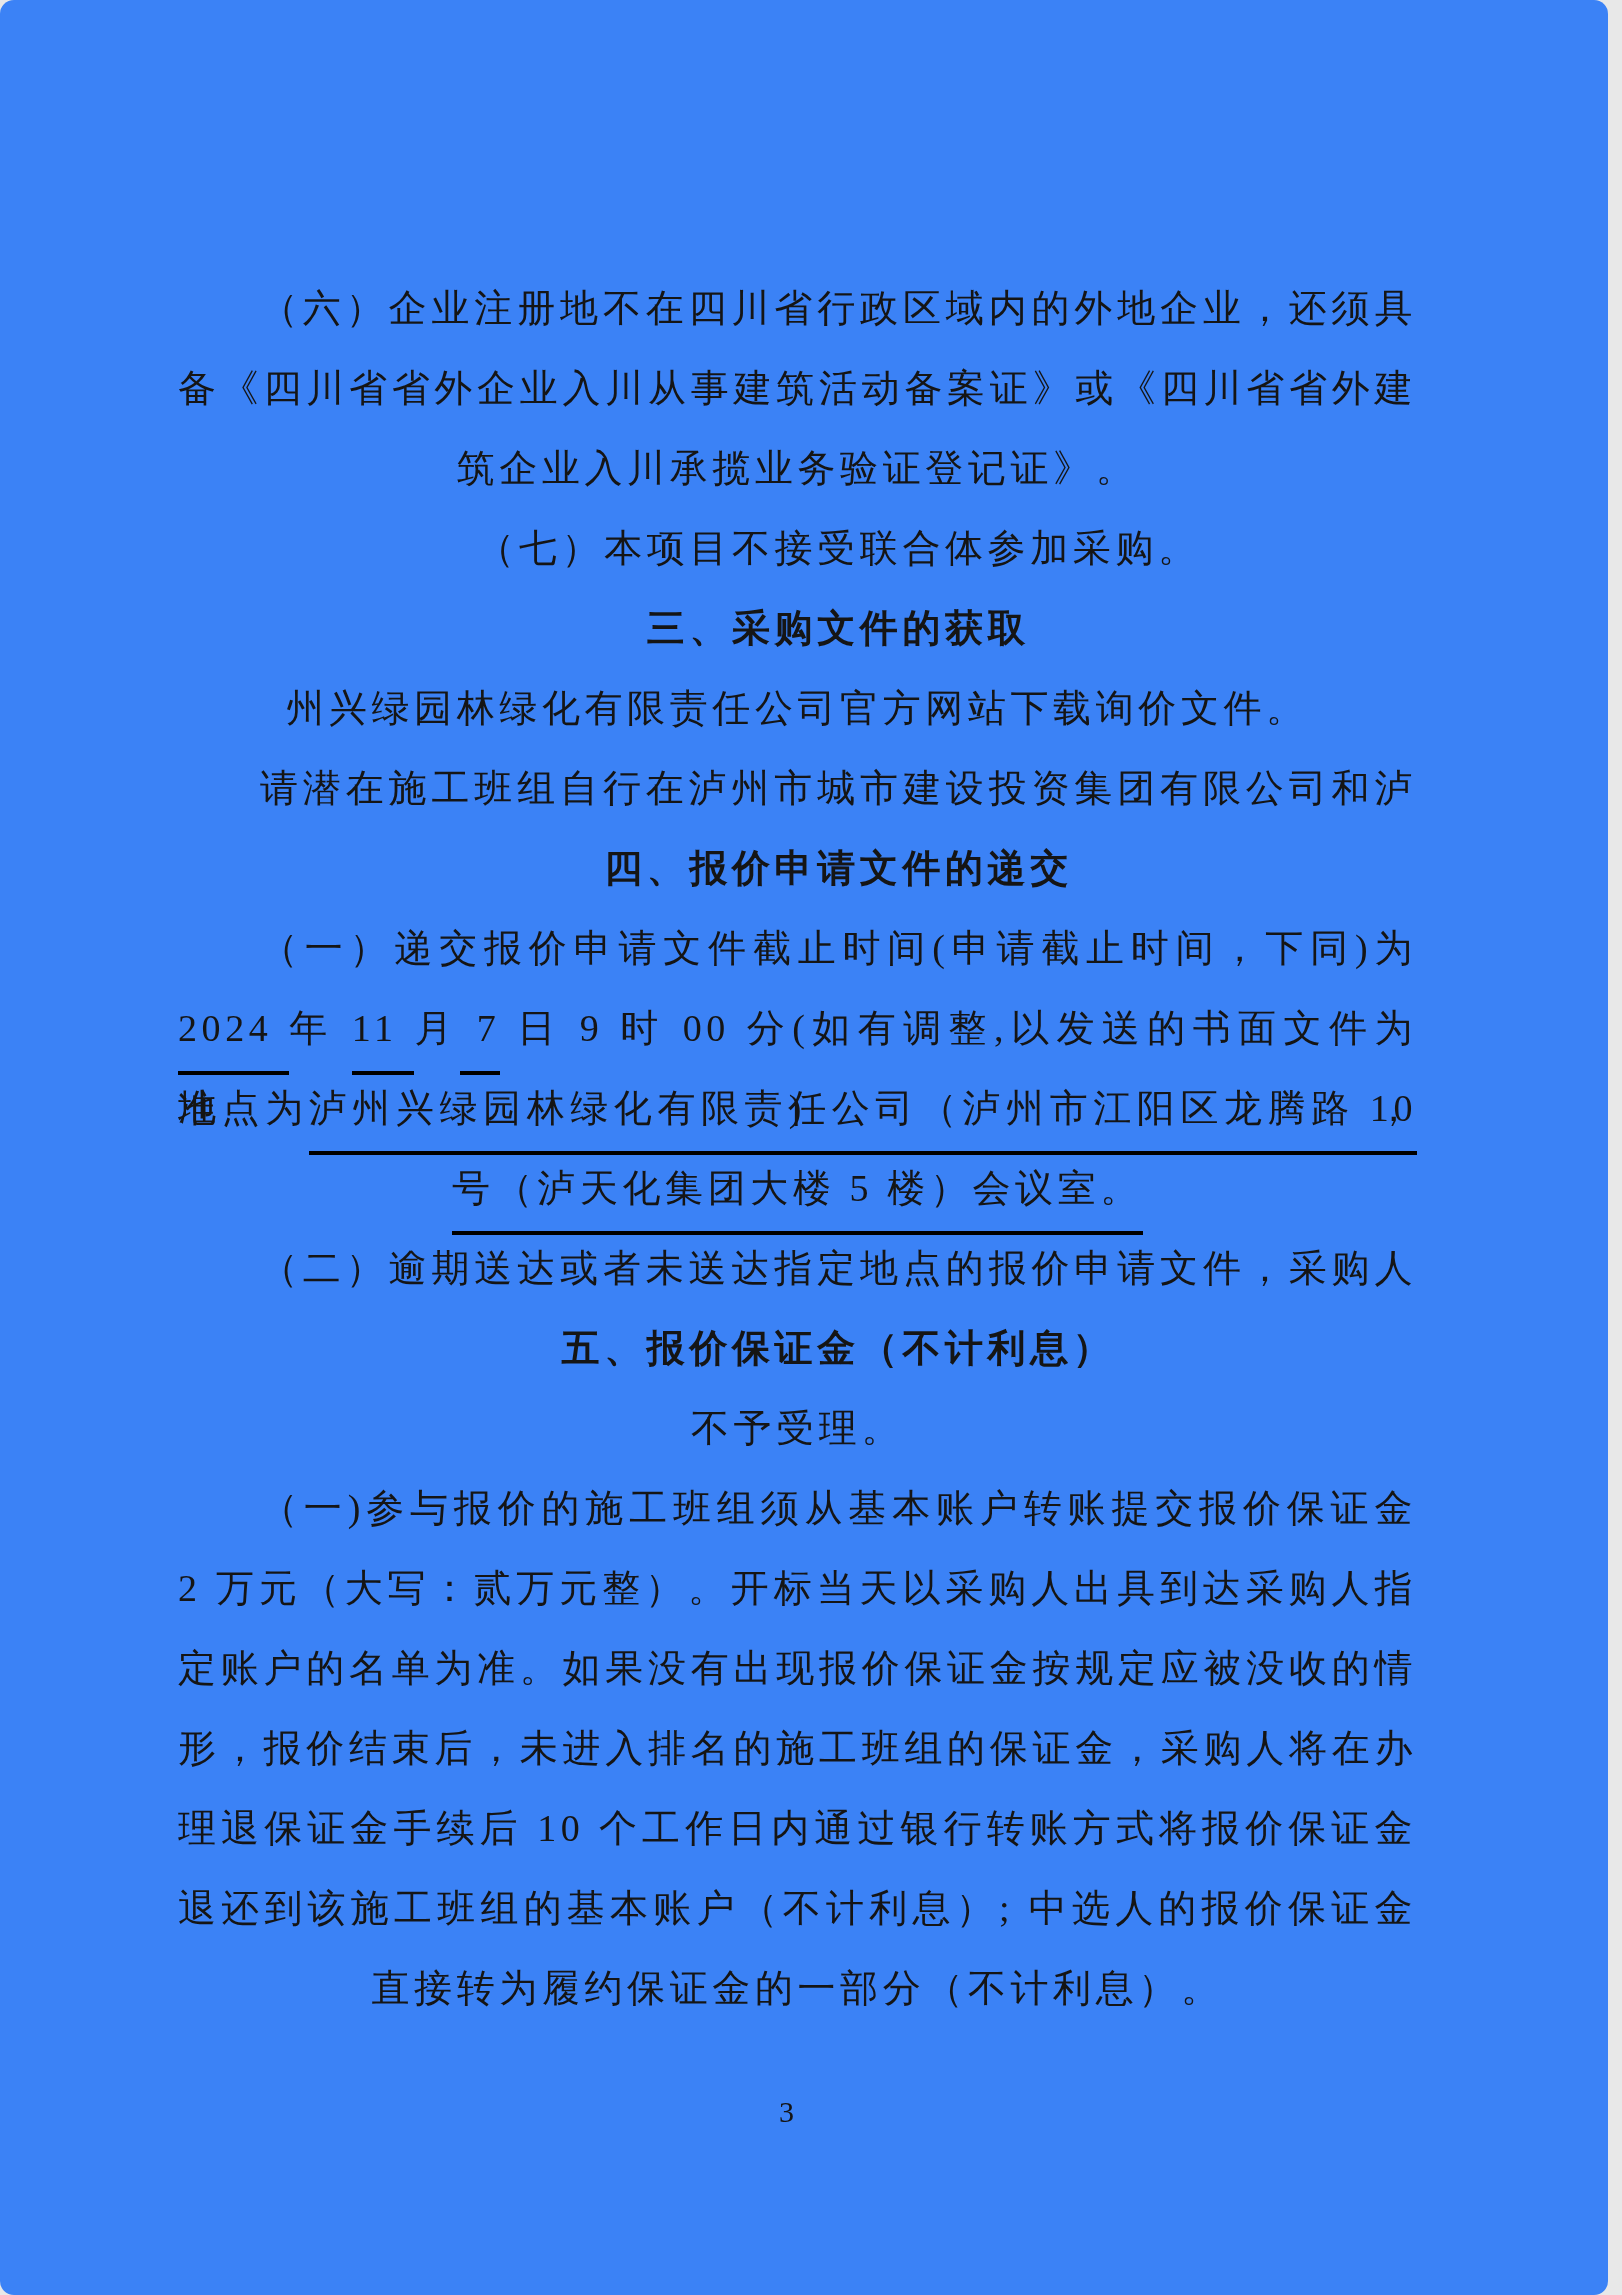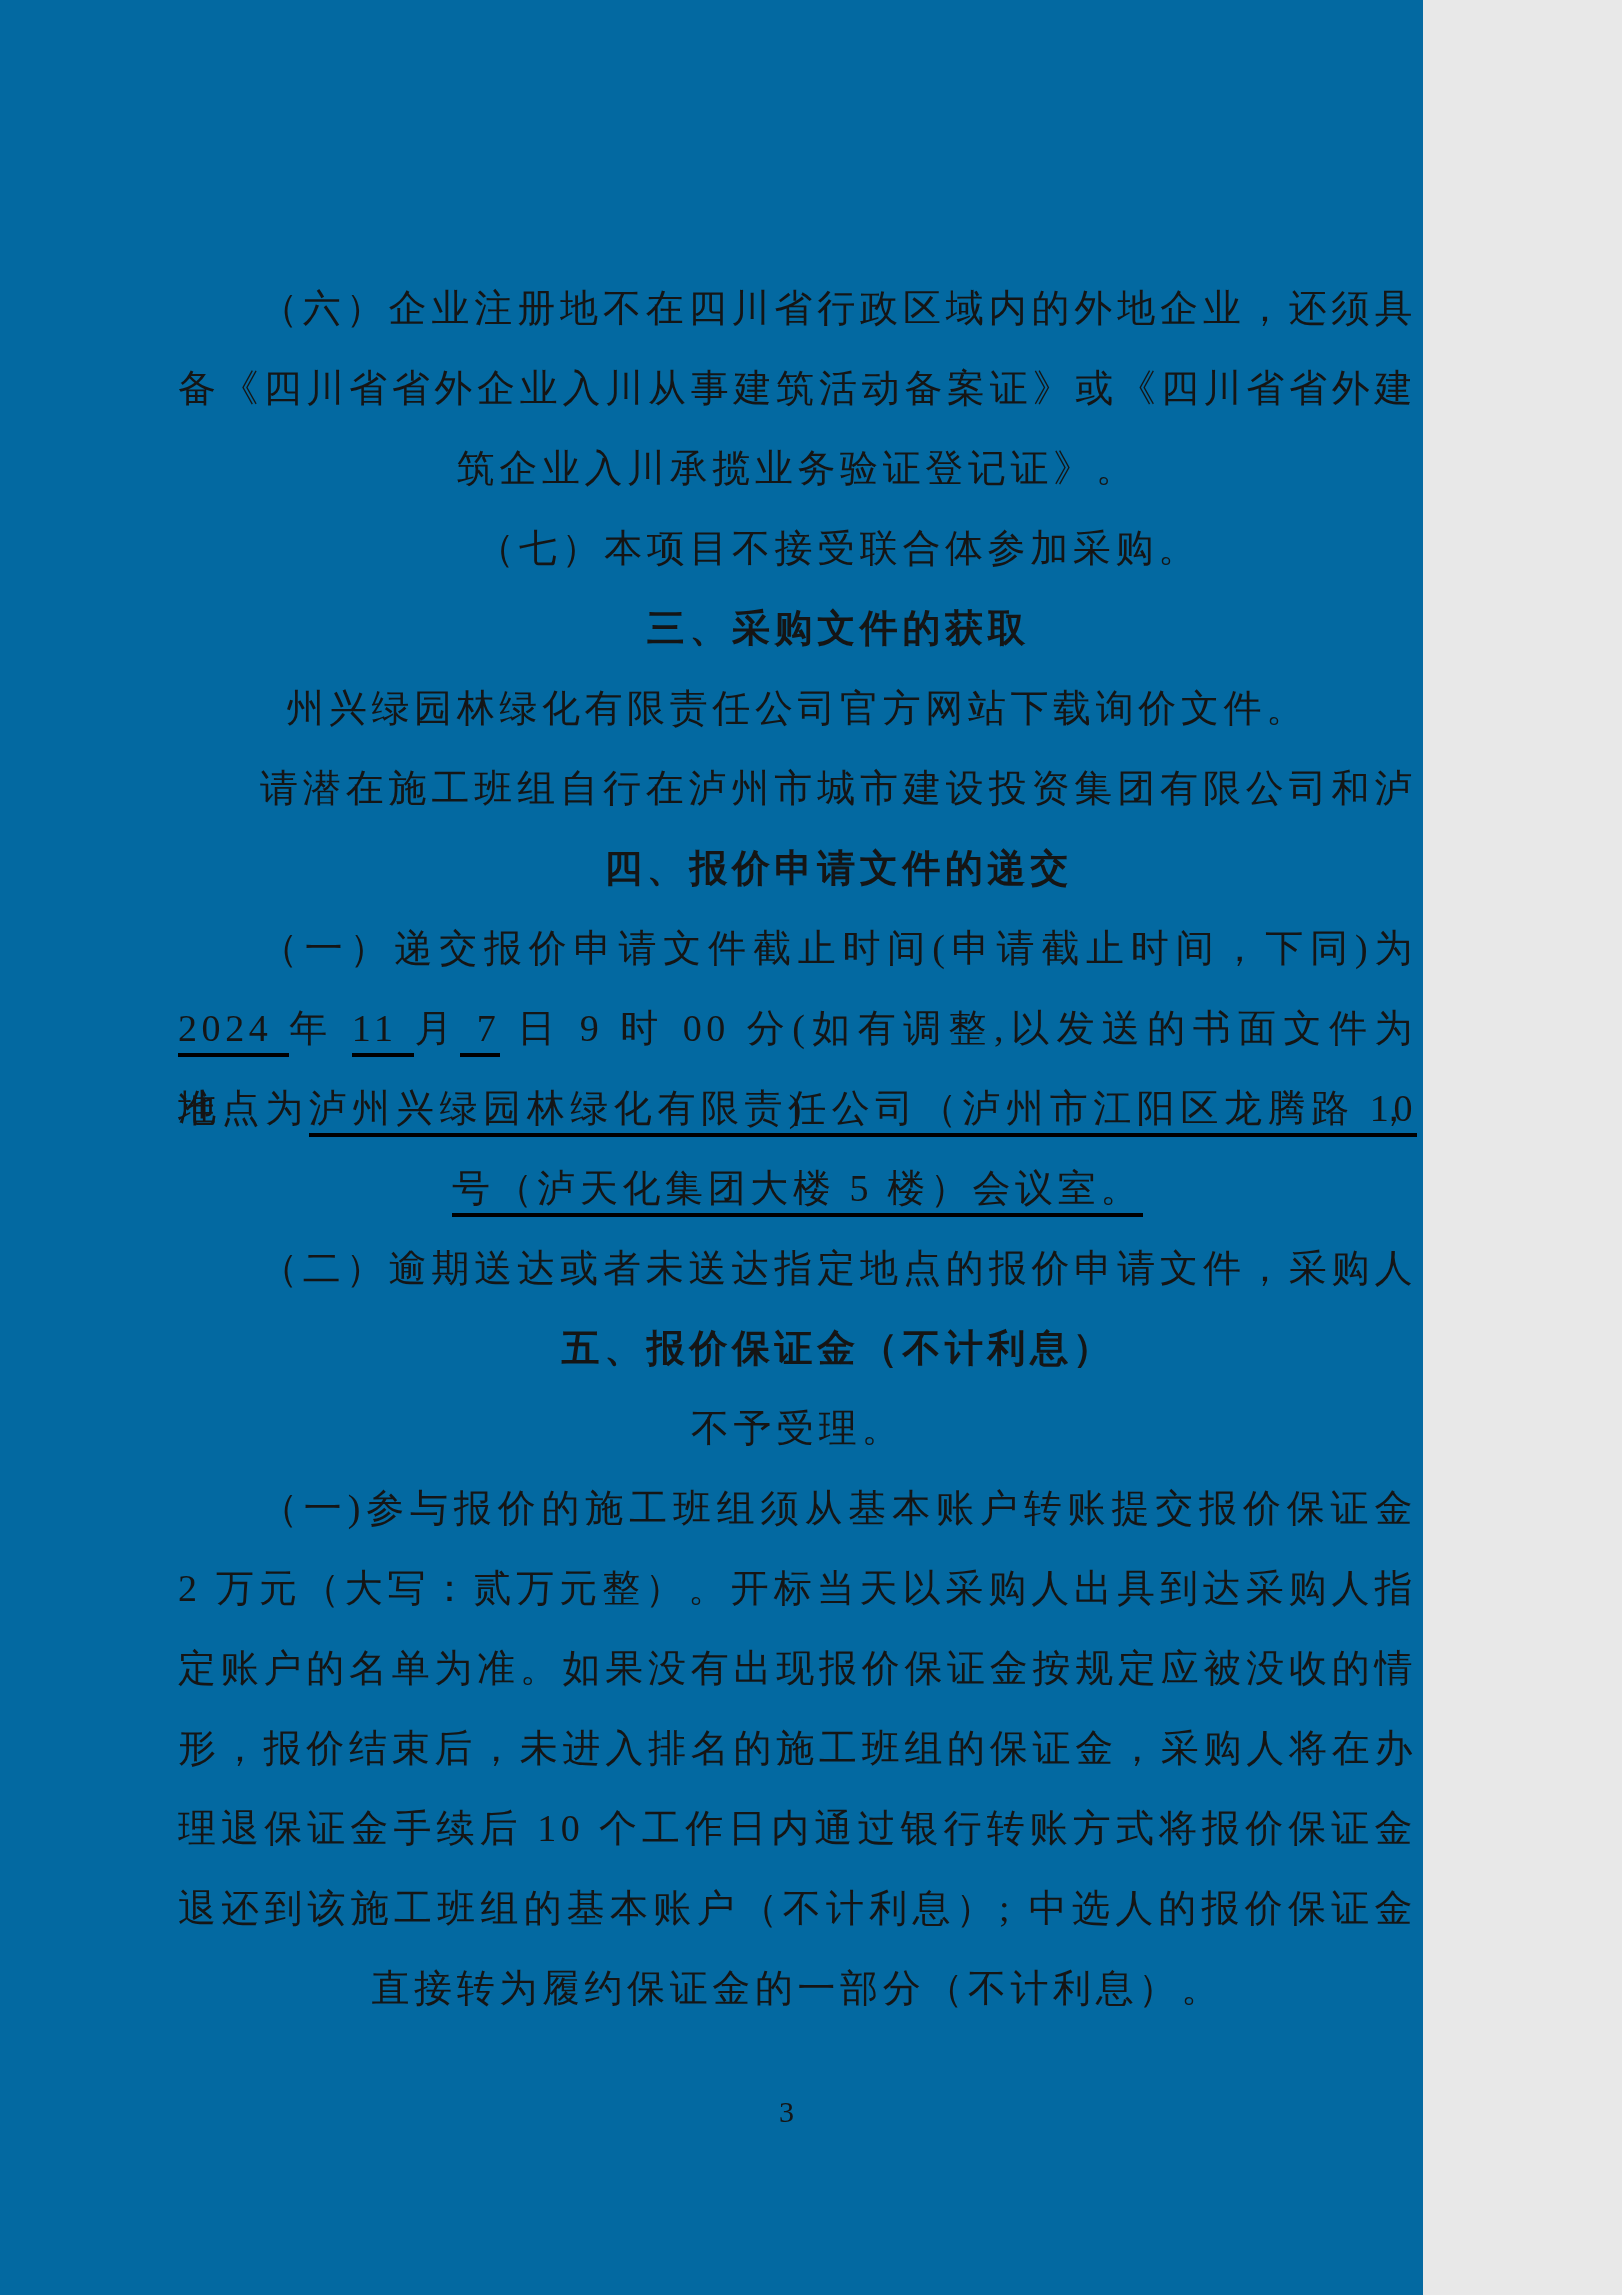--- a/index.html
+++ b/index.html
@@ -2,26 +2,27 @@
 <html style="font-size:10.5px"><head>
 <meta charset="utf-8">
 <style>
   html, body {
     margin: 0;
     padding: 0;
     background: #e8e8e8;
   }
   .page {
     position: relative;
-    width: 1423px;
+    width: 1608px;
     height: 2295px;
-    background: #0369a1;
+    background: #3b82f6;
     font-family: "Liberation Serif", "DejaVu Serif", serif;
     color: #151515;
     overflow: hidden;
+    border-radius: 14px;
   }
   .body-text {
     position: absolute;
     left: 178px;
     top: 268px;
     width: 1239px;
     font-size: 38px;
   }
   .line {
     height: 80px;
@@ -35,21 +36,21 @@
   }
   .line.indent {
     text-indent: 82px;
   }
   .line.bold {
     font-weight: 700;
     font-family: "Liberation Sans", "DejaVu Sans", sans-serif;
   }
   .u {
     border-bottom: 4.6px solid #000;
-    padding-bottom: 4px;
+    padding-bottom: 22px;
   }
   .page-number {
     position: absolute;
     top: 2095px;
     left: 754px;
     width: 65px;
     text-align: center;
     font-size: 30px;
     letter-spacing: 0;
     font-family: "Liberation Serif", "DejaVu Serif", serif;

